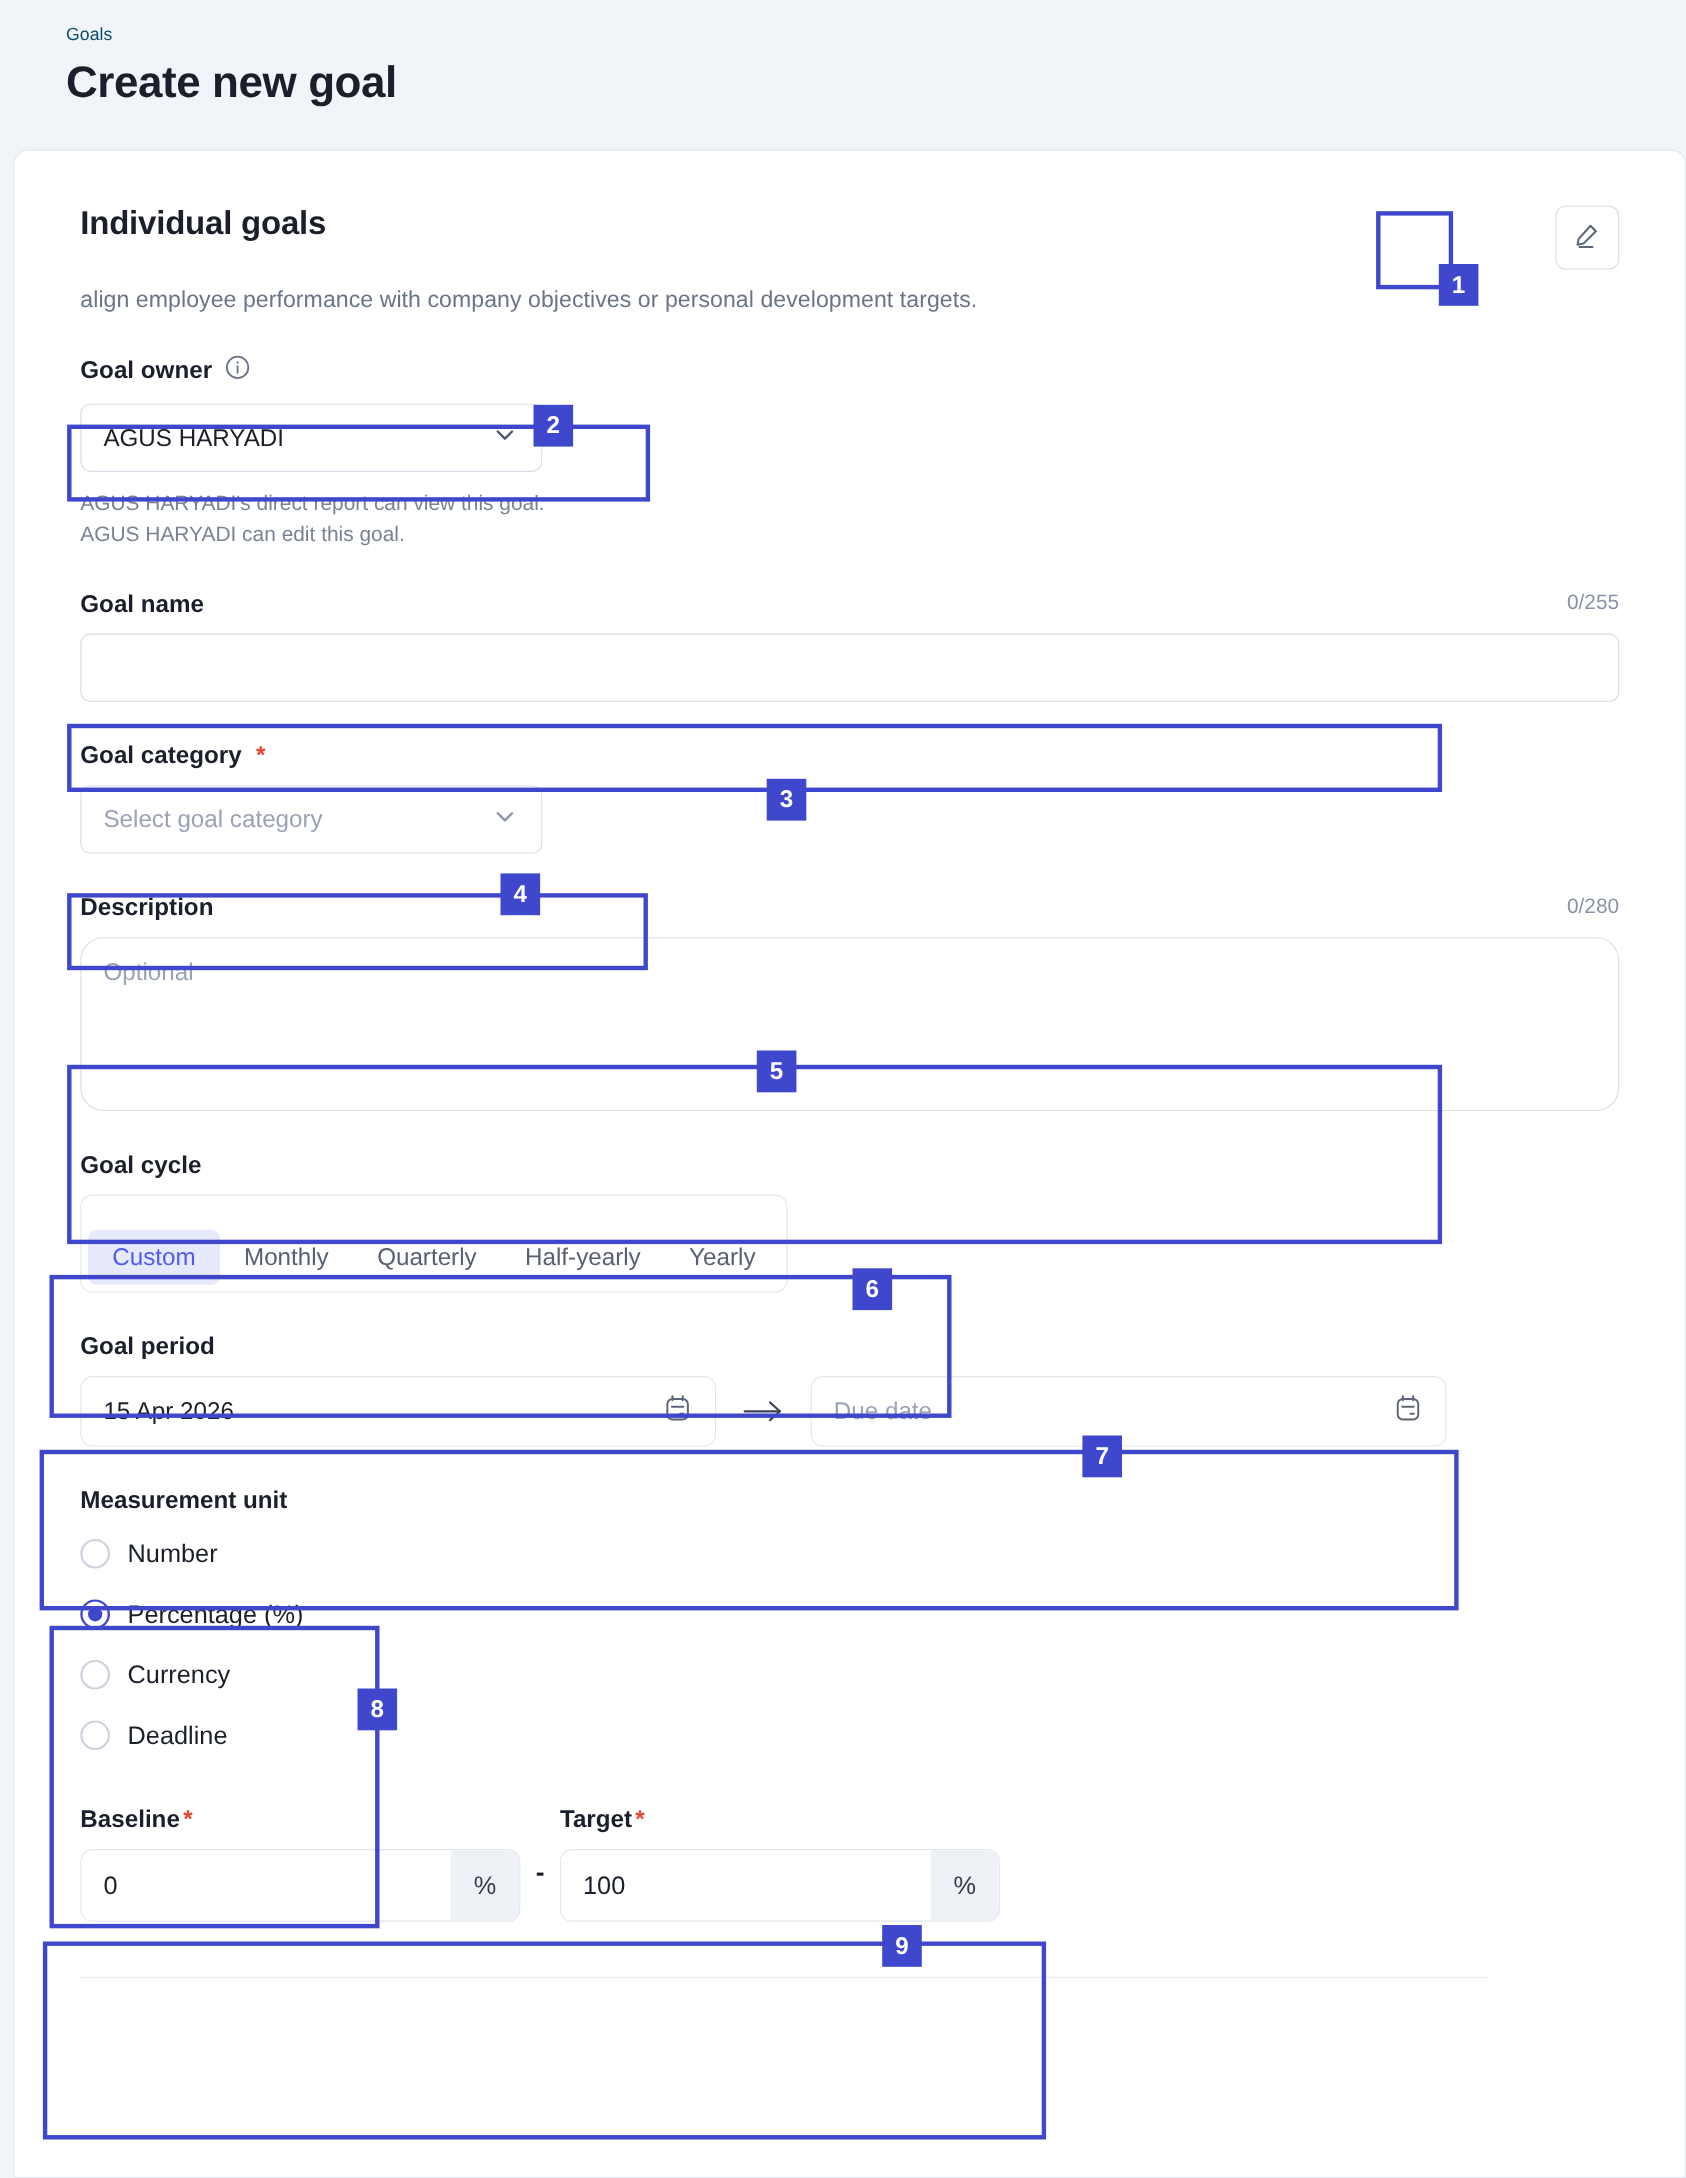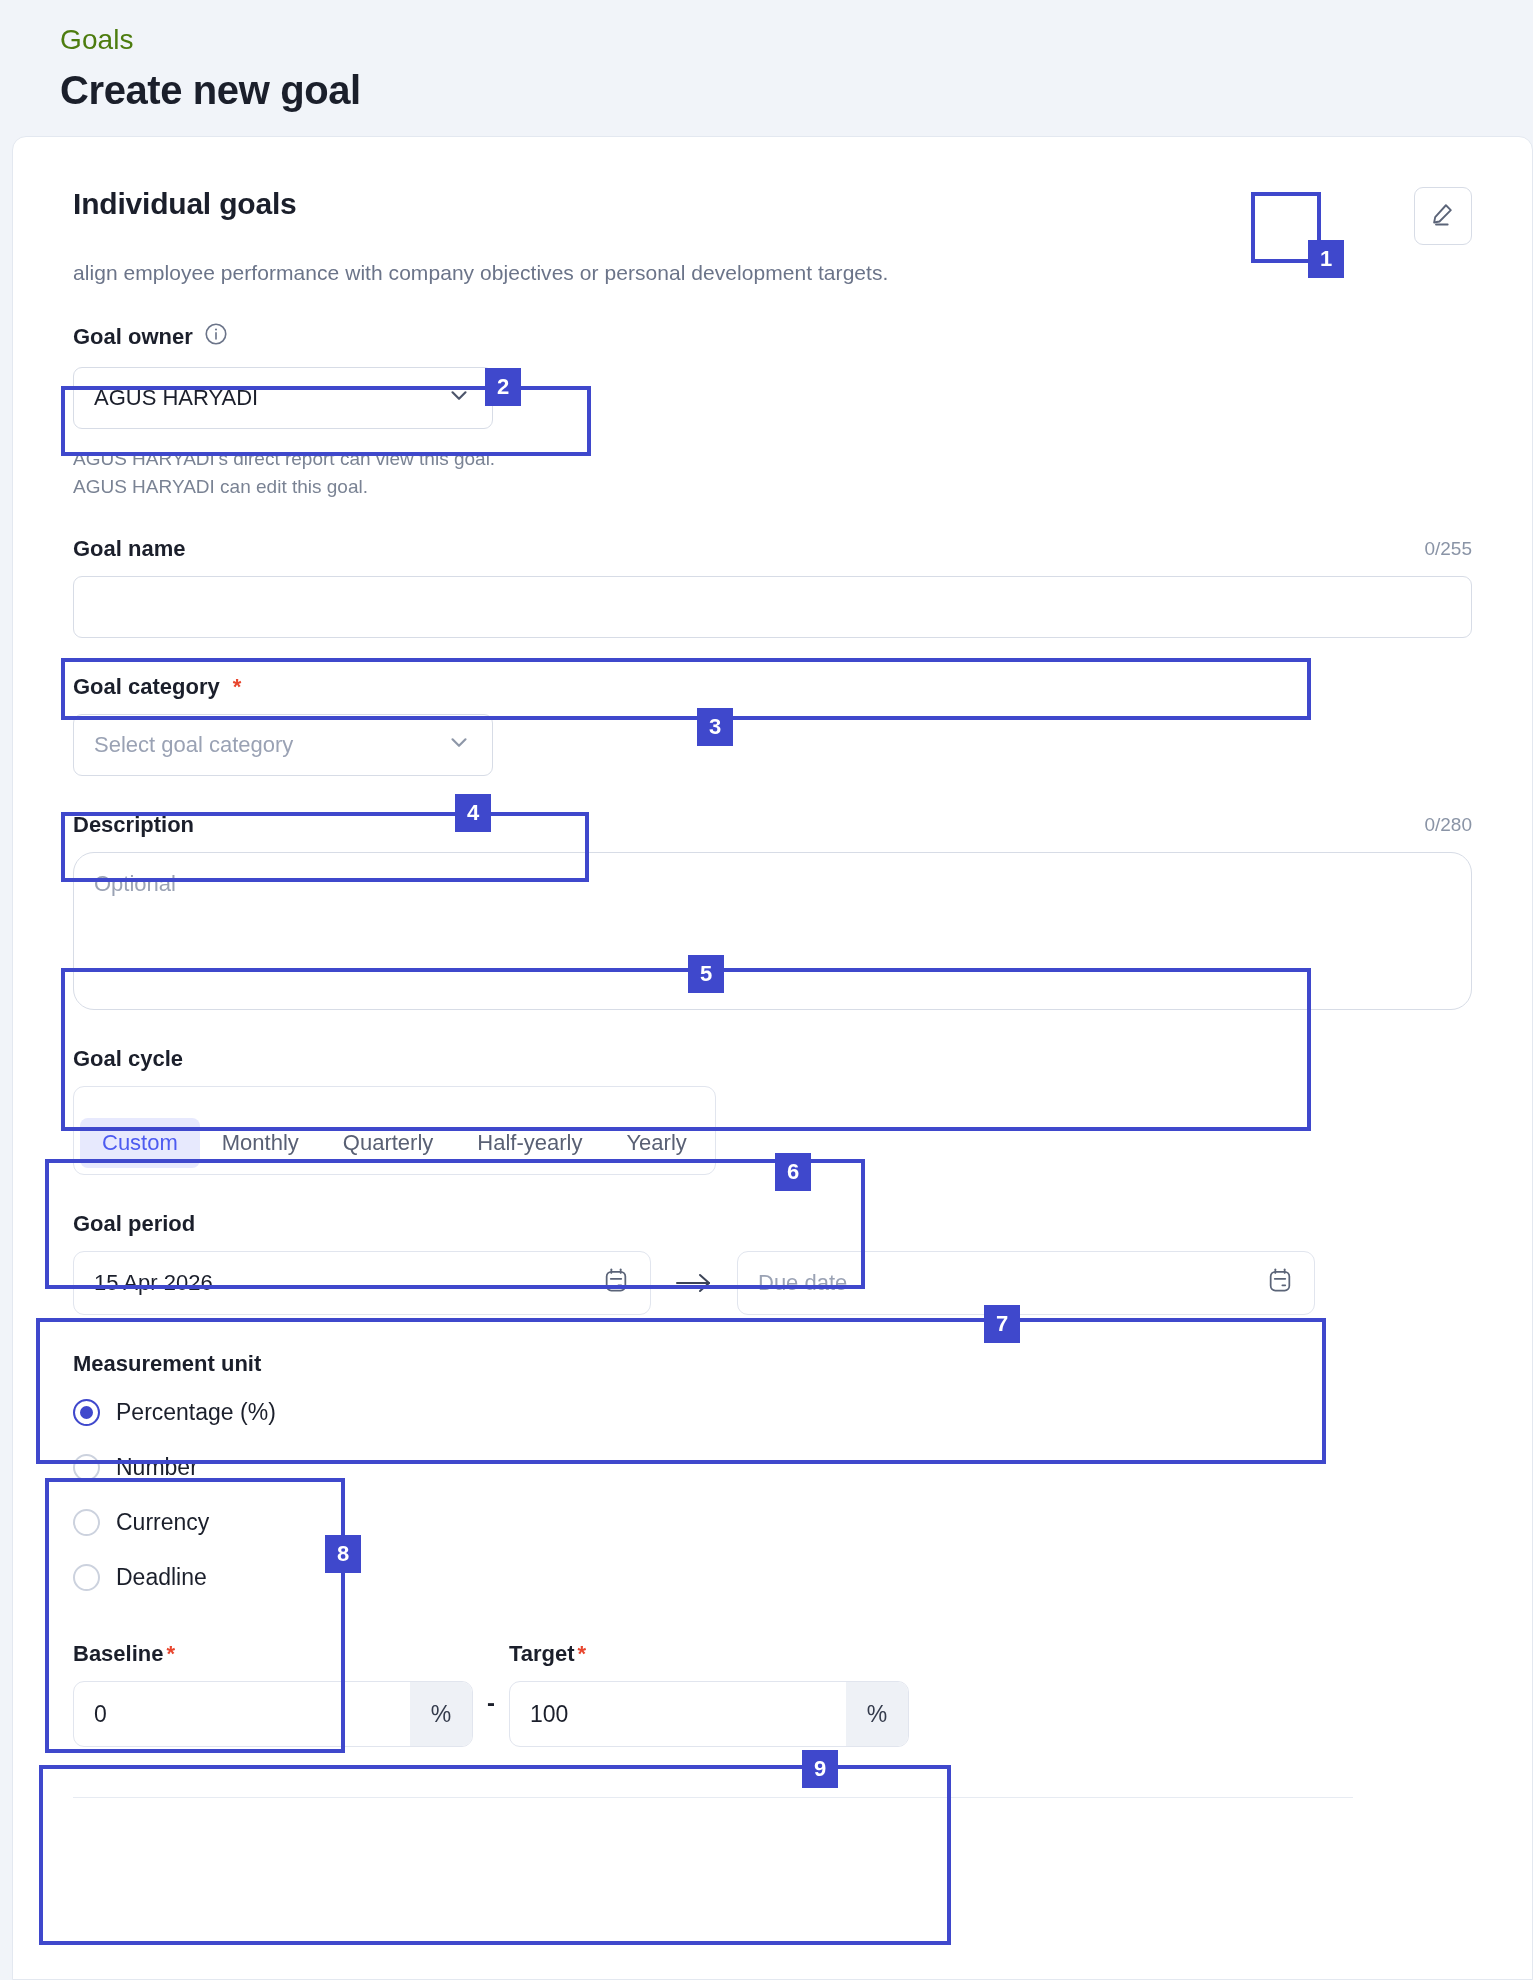--- a/index.html
+++ b/index.html
@@ -19,22 +19,22 @@
     overflow: hidden;
   }
 
   
   .page-header {
     height: 136px;
     padding: 22px 0 0 60px;
     background: #f1f4f9;
   }
   .breadcrumb {
-    font-size: 28px;
-    color: #4d7c0f;
+    font-size: 16px;
+    color: #0c4a6e;
     line-height: 1.3;
     letter-spacing: .1px;
     cursor: pointer;
     display: inline-block;
   }
   .page-title {
     margin-top: 10px;
     font-size: 40px;
     font-weight: bold;
     color: #1b1f2b;
@@ -424,26 +424,26 @@
             </svg>
           </span>
         </div>
       </div>
     </div>
 
     <div class="block">
       <div class="block-label">Measurement unit</div>
       <div class="radio-list">
         <div class="radio-item">
+          <span class="radio"></span>
+          <span>Number</span>
+        </div>
+        <div class="radio-item">
           <span class="radio on"></span>
           <span>Percentage (%)</span>
-        </div>
-        <div class="radio-item">
-          <span class="radio"></span>
-          <span>Number</span>
         </div>
         <div class="radio-item">
           <span class="radio"></span>
           <span>Currency</span>
         </div>
         <div class="radio-item">
           <span class="radio"></span>
           <span>Deadline</span>
         </div>
       </div>

